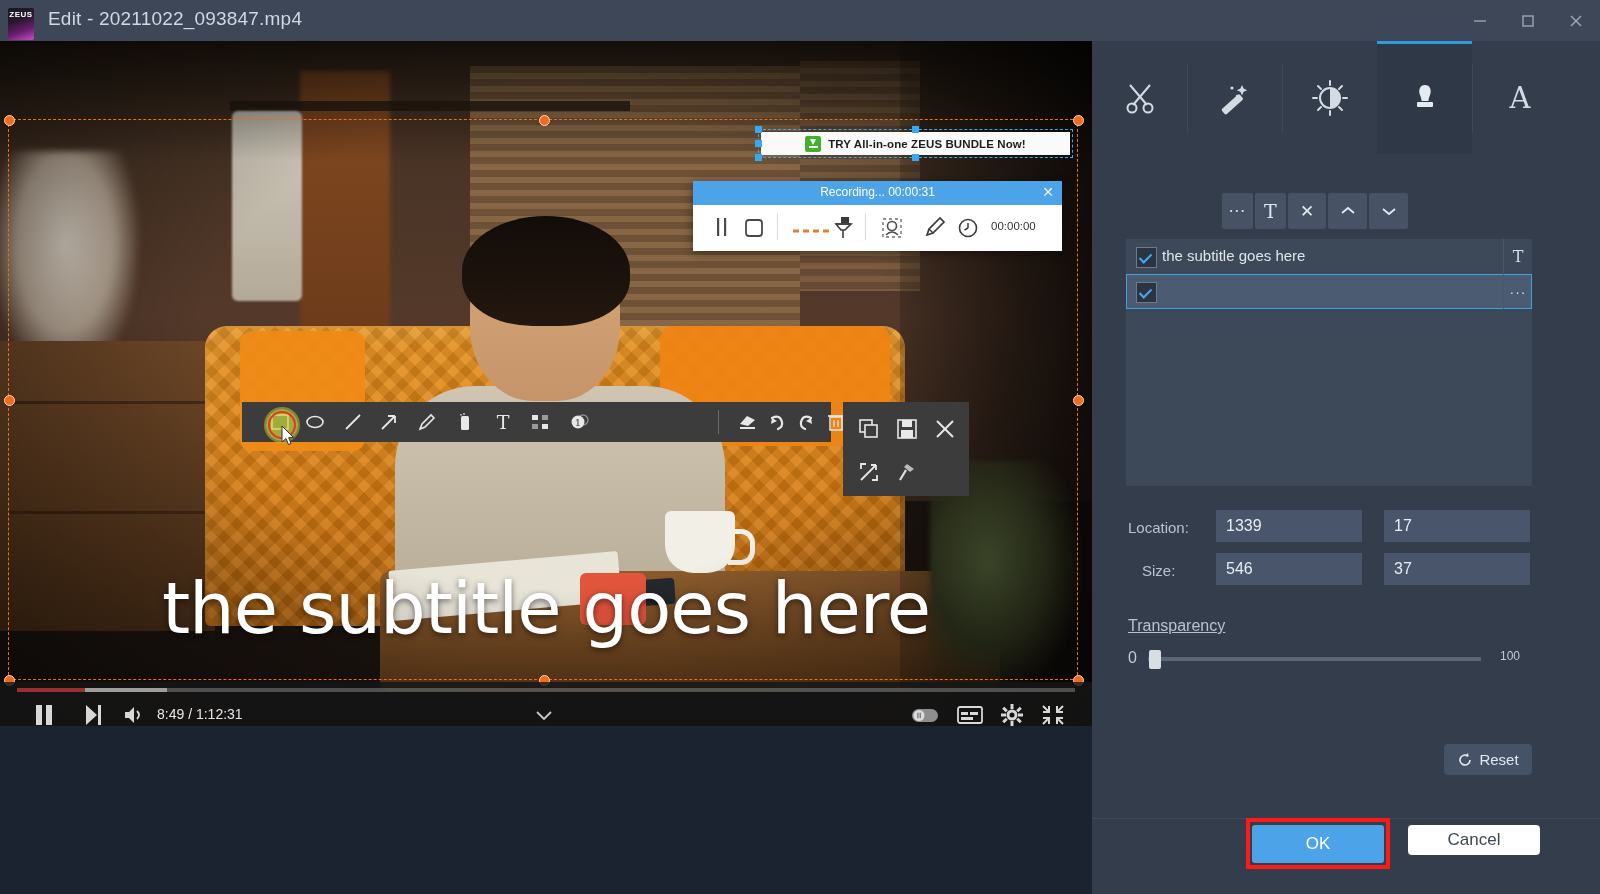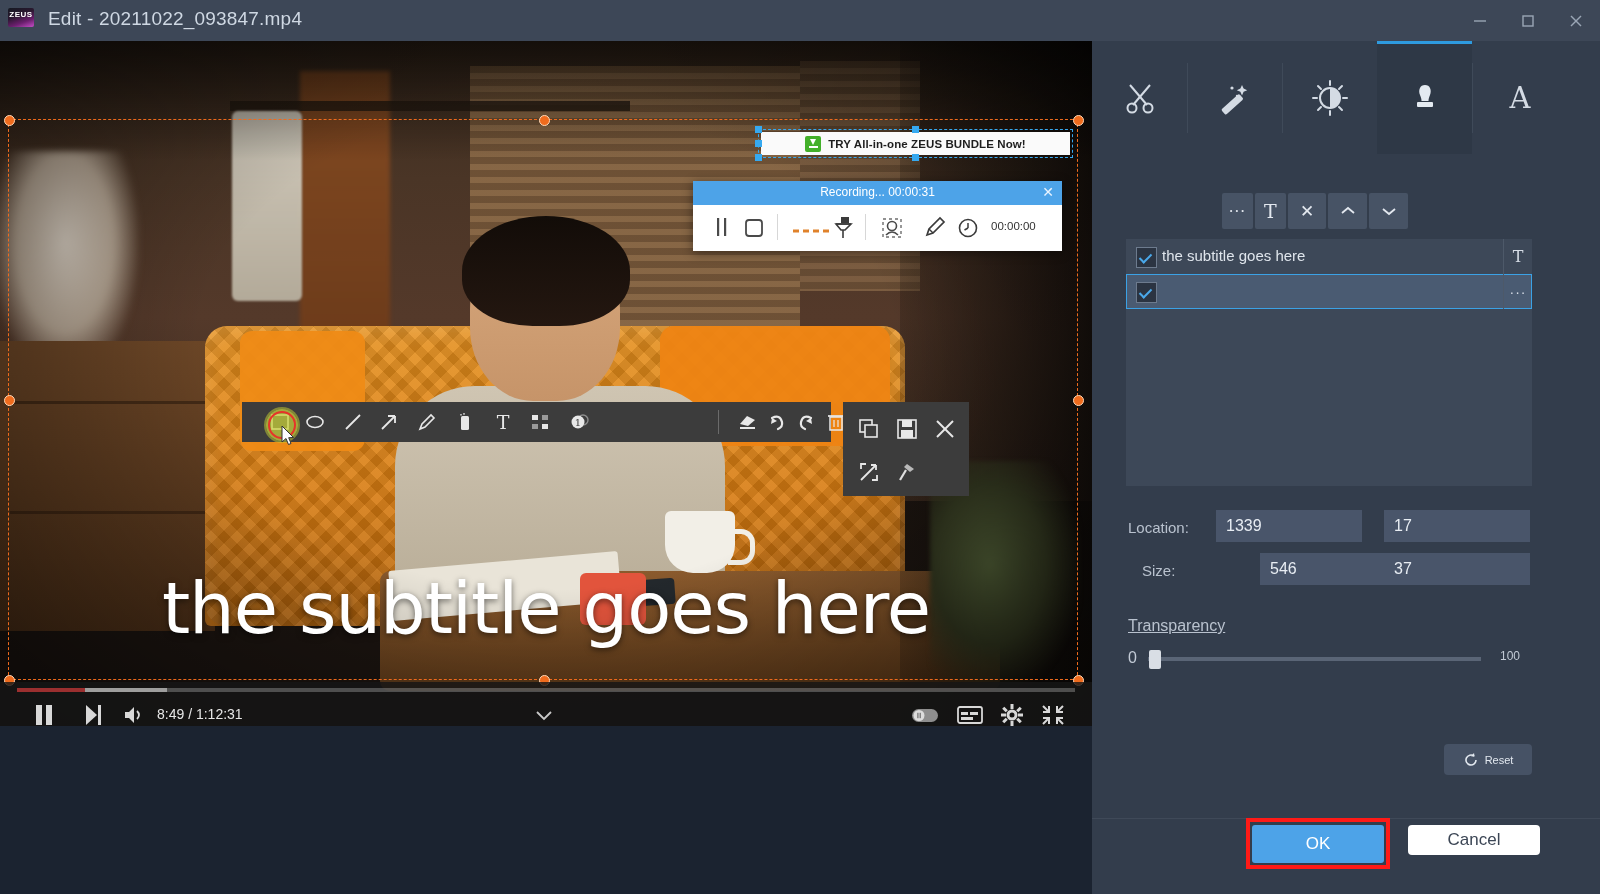--- a/index.html
+++ b/index.html
@@ -7,21 +7,21 @@
     width:1600px;height:894px;
     background:#3a4453;
     font-family:"Liberation Sans","DejaVu Sans",sans-serif;
     overflow:hidden;
     -webkit-font-smoothing:antialiased;
   }
   .app{position:relative;width:1600px;height:894px;background:#3a4453;overflow:hidden;}
 
   
   .titlebar{position:absolute;left:0;top:0;width:1600px;height:41px;background:#3d4757;}
-  .logo{position:absolute;left:8px;top:8px;width:26px;height:19px;border-radius:2px;
+  .logo{position:absolute;left:8px;top:8px;width:26px;height:32px;border-radius:2px;
         background:linear-gradient(160deg,#151a22 0%,#2b1830 40%,#6b1f6e 70%,#c64fc8 100%);
         overflow:hidden;}
   .logo-txt{position:absolute;left:0;top:2px;width:26px;text-align:center;color:#fff;
         font-size:8px;font-weight:bold;letter-spacing:.5px;font-family:"Liberation Sans",sans-serif;}
   .title-text{position:absolute;left:48px;top:8px;font-size:19px;color:#cfd8e3;letter-spacing:.2px;}
   .wbtn{position:absolute;top:0;width:48px;height:41px;cursor:default;}
   .wbtn svg{position:absolute;left:50%;top:50%;transform:translate(-50%,-50%);}
   #btn-min{right:96px;}
   #btn-max{right:48px;}
   #btn-close{right:0px;}
@@ -175,21 +175,21 @@
   .sb:last-child{border-bottom:none;}
 
   .trans-lbl{position:absolute;left:1128px;top:617px;font-size:16px;color:#b9c2ce;}
   .trk{position:absolute;left:1148px;top:657px;width:333px;height:4px;background:#5a6576;}
   .trk-knob{position:absolute;left:1149px;top:650px;width:12px;height:19px;background:#d9dee5;border-radius:2px;}
   .t0{position:absolute;left:1128px;top:649px;font-size:16px;color:#c3cbd6;}
   .t100{position:absolute;left:1500px;top:649px;font-size:12px;color:#c3cbd6;}
 
   .reset{position:absolute;left:1444px;top:744px;width:88px;height:31px;background:#47536553;
      background:#465265;border-radius:4px;display:flex;align-items:center;justify-content:center;gap:6px;}
-  .reset span{font-size:11px;color:#e2e8ef;}
+  .reset span{font-size:15px;color:#e2e8ef;}
   .footer-div{position:absolute;left:1092px;top:818px;width:508px;height:1px;background:#3f4958;}
   .ok-hl{position:absolute;left:1246px;top:818px;width:144px;height:51px;border:4px solid #ff1a17;box-sizing:border-box;}
   .ok{position:absolute;left:1252px;top:825px;width:132px;height:38px;background:#4da3e8;border-radius:3px;
      display:flex;align-items:center;justify-content:center;}
   .ok span{font-size:17px;color:#fff;}
   .cancel{position:absolute;left:1408px;top:825px;width:132px;height:30px;background:#fff;border-radius:4px;
      display:flex;align-items:center;justify-content:center;}
   .cancel span{font-size:17px;color:#3c4655;}
 </style>
 </head>
@@ -653,21 +653,21 @@
           </div>
       </div>
     </div>
 
     <div class="spin" style="left:292px;top:469px;width:146px;">
       <input readonly="" value="17" style="">
 
     </div>
 
     <div class="frm-lbl" style="left:50px;top:521px;">Size:</div>
-    <div class="spin" style="left:124px;top:512px;width:146px;margin-left:44px;">
+    <div class="spin" style="left:124px;top:512px;width:146px;">
       <input readonly="" value="546" style="">
       <div class="spin-btns">
         <div class="sb">
             <svg width="11" height="7" viewBox="0 0 11 7">
               <path d="M1 5 L5.5 1.5 L10 5" fill="none" stroke="#dfe5ee" stroke-width="1.4"></path>
             </svg>
           </div>
         <div class="sb">
             <svg width="11" height="7" viewBox="0 0 11 7">
               <path d="M1 2 L5.5 5.5 L10 2" fill="none" stroke="#dfe5ee" stroke-width="1.4"></path>

